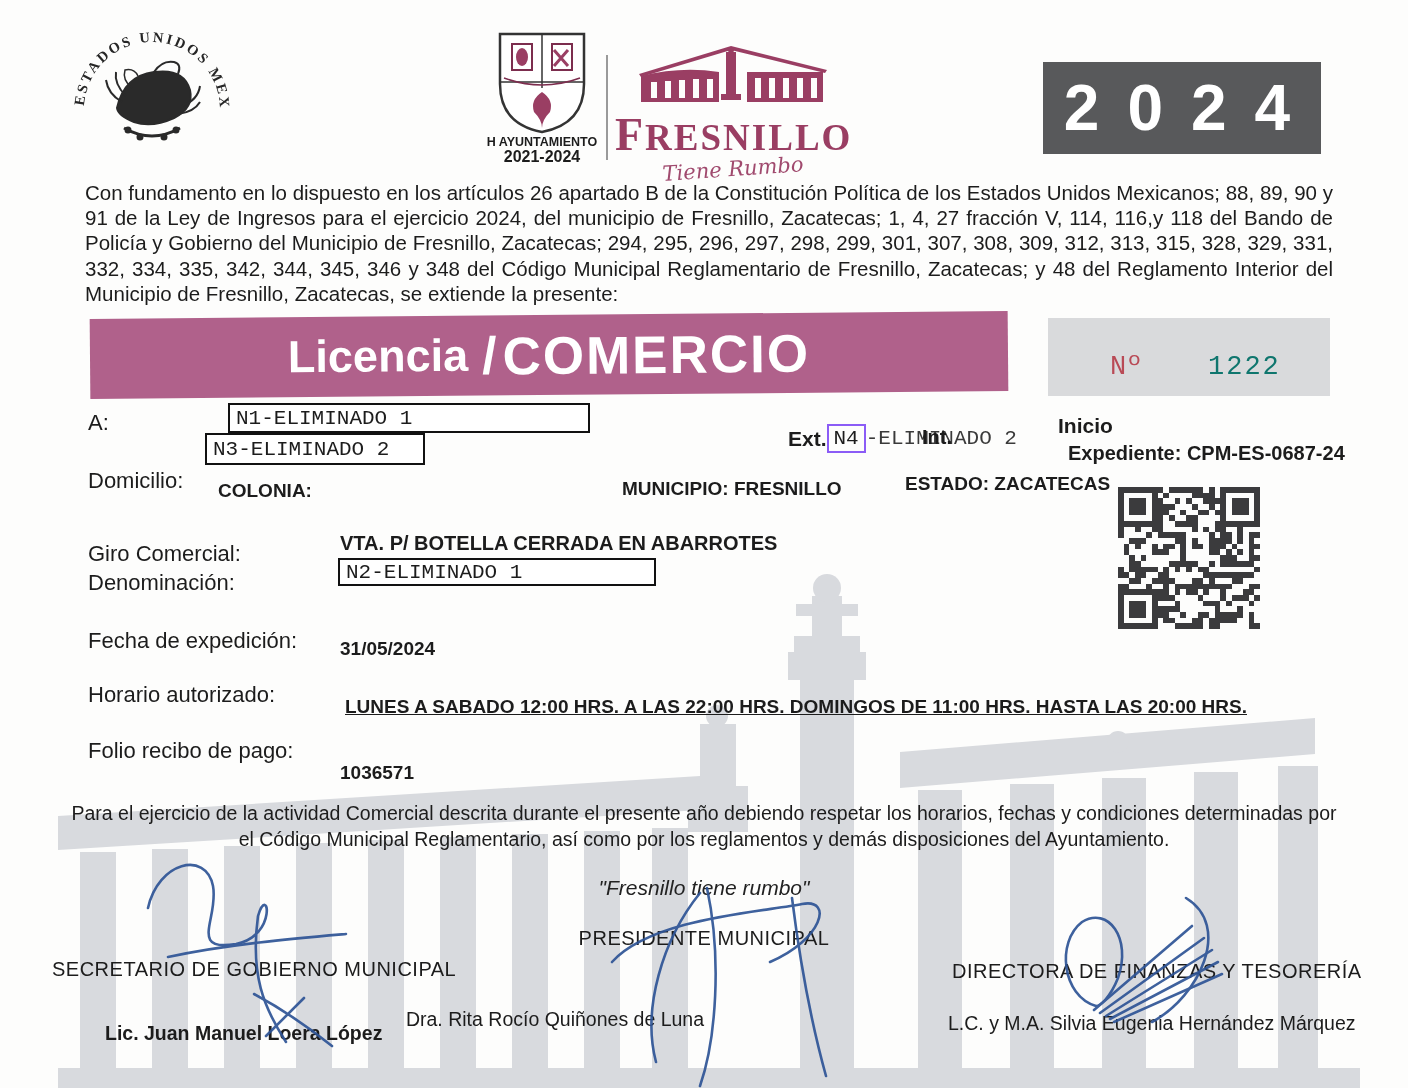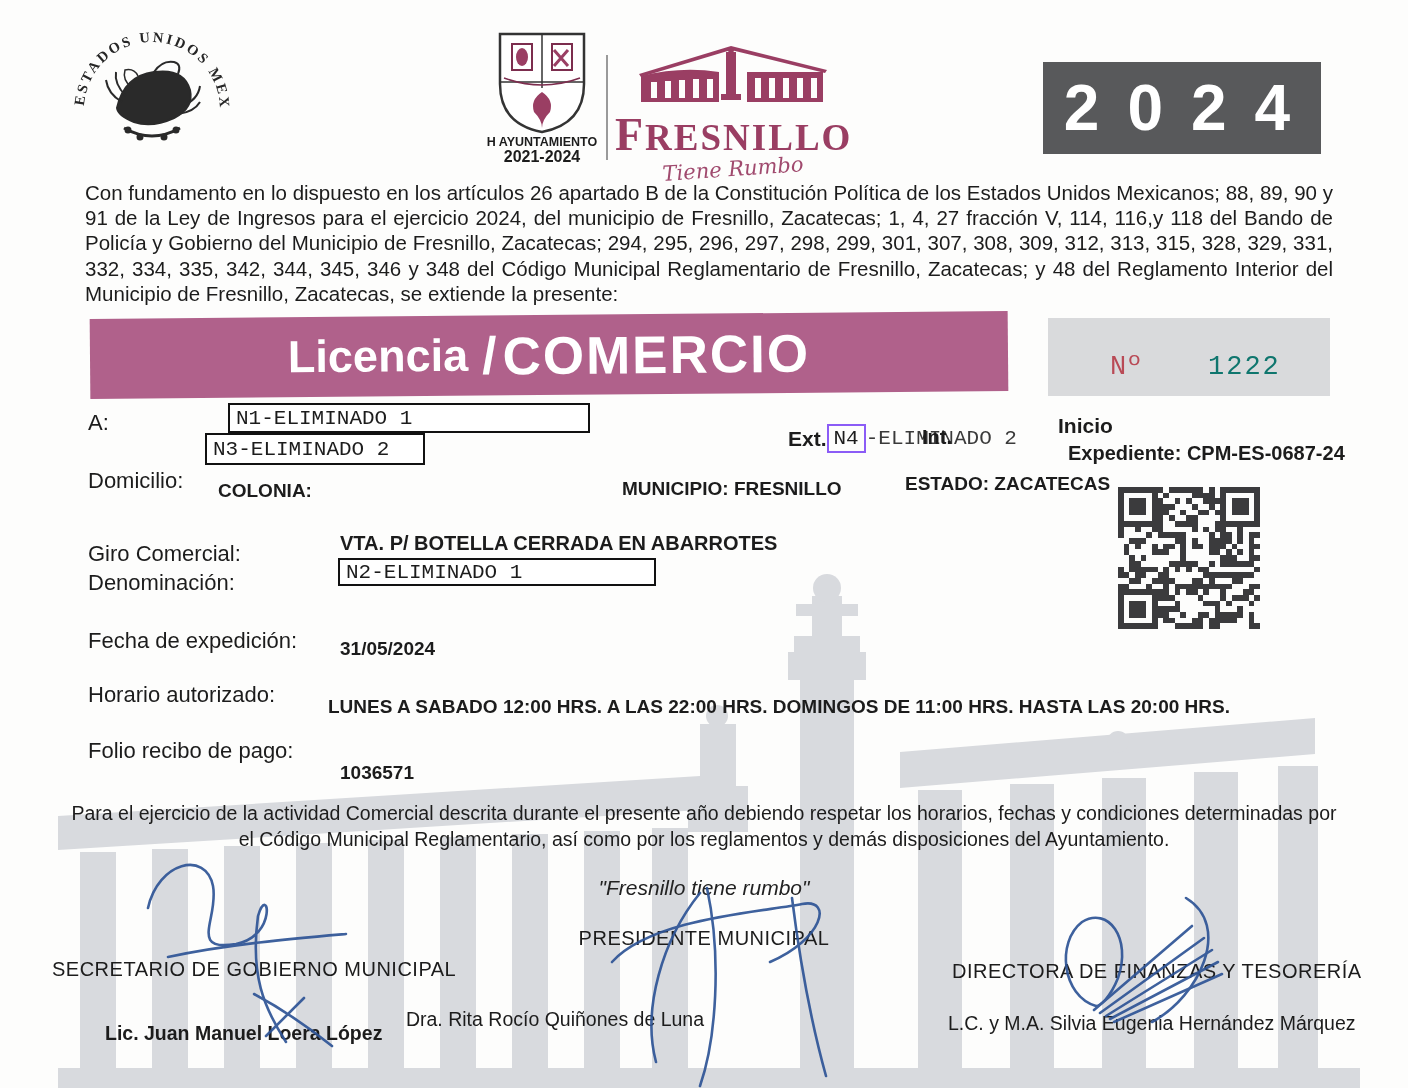--- a/index.html
+++ b/index.html
@@ -835,21 +835,21 @@
         <div></div>
         <div></div>
         <div class="on"></div>
         <div class="on"></div>
       </div>
 
     <div class="abs lbl" style="left:88px;top:628px;">Fecha de expedición:</div>
     <div class="abs boldv" style="left:340px;top:638px;">31/05/2024</div>
 
     <div class="abs lbl" style="left:88px;top:682px;">Horario autorizado:</div>
-    <div class="abs boldv" style="left:328px;top:696px;">LUNES A SABADO 12:00 HRS. A LAS 22:00 HRS. DOMINGOS DE 11:00 HRS. HASTA LAS 20:00 HRS.</div>
+    <div class="abs boldv" style="left:345px;top:696px;text-decoration:underline;">LUNES A SABADO 12:00 HRS. A LAS 22:00 HRS. DOMINGOS DE 11:00 HRS. HASTA LAS 20:00 HRS.</div>
 
     <div class="abs lbl" style="left:88px;top:738px;">Folio recibo de pago:</div>
     <div class="abs boldv" style="left:340px;top:762px;">1036571</div>
 
     <div class="abs conditions">Para el ejercicio de la actividad Comercial descrita durante el presente año debiendo respetar los horarios, fechas y condiciones determinadas por el Código Municipal Reglamentario, así como por los reglamentos y demás disposiciones del Ayuntamiento.</div>
 
     <div class="abs motto">"Fresnillo tiene rumbo"</div>
 
     <div class="abs sig-title" style="left:0;top:927px;width:1408px;text-align:center;">PRESIDENTE MUNICIPAL</div>
     <div class="abs sig-name" style="left:0;top:1008px;width:1110px;text-align:center;">Dra. Rita Rocío Quiñones de Luna</div>

